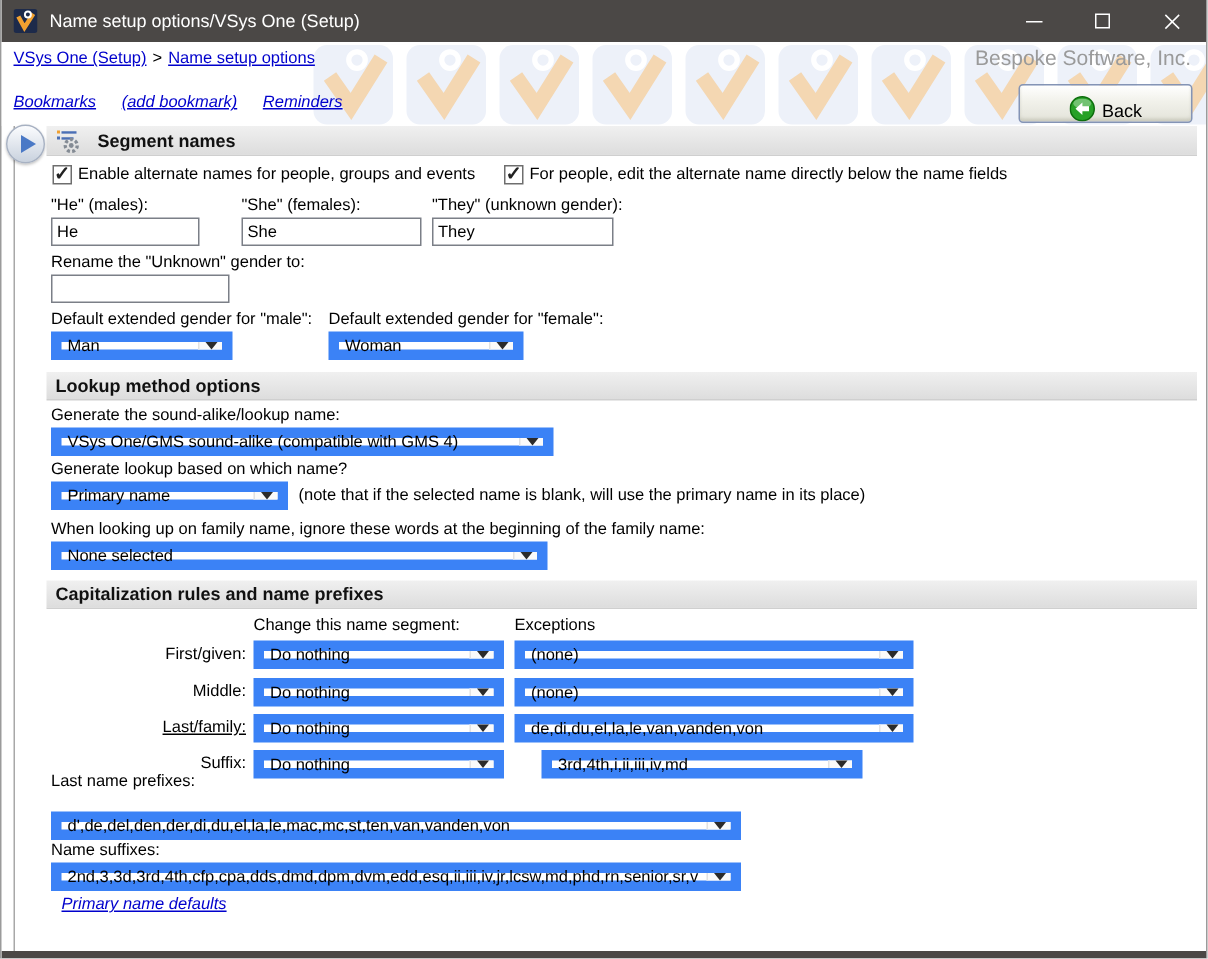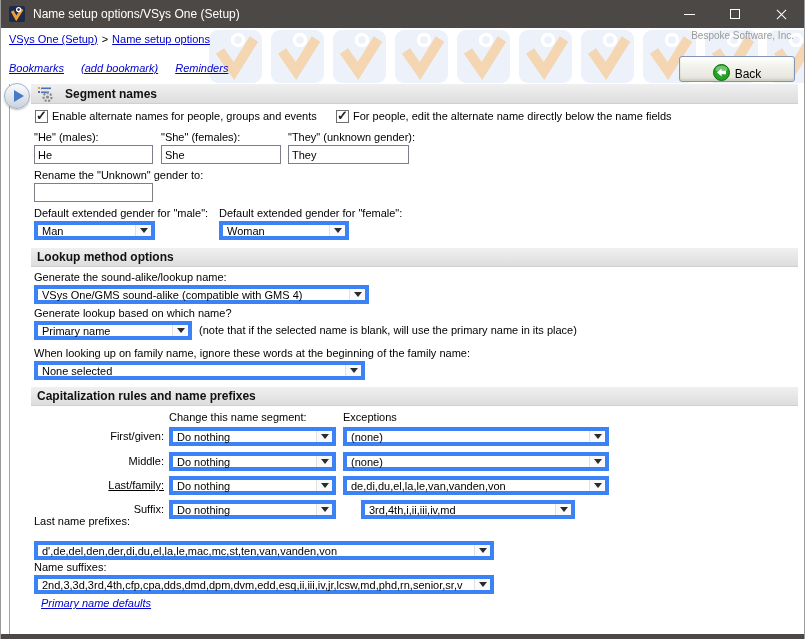--- a/index.html
+++ b/index.html
@@ -23,21 +23,21 @@
   .g-close i:first-child { transform:rotate(45deg); }
   .g-close i:last-child  { transform:rotate(-45deg); }
   
   .banner { position:absolute; left:0; top:28px; width:805px; height:56px; background:#ffffff; overflow:hidden; }
   .tile { position:absolute; top:2px; width:53px; height:53px; border-radius:9px; background:#edf1f9; }
   
   .lnk { color:#0000cc; text-decoration:underline; cursor:pointer; white-space:nowrap; }
   .lnk.it { font-style:italic; }
   .breadcrumb { position:absolute; left:8px; top:33px; z-index:3; }
   .crumb-sep { color:#000; margin:0 4px; text-decoration:none; }
-  .company { position:absolute; right:10px; top:30px; color:#9a9a9a; font-size:10px; z-index:3; }
+  .company { position:absolute; right:10px; top:30px; color:#9a9a9a; font-size:14px; z-index:3; }
   .bmrow { position:absolute; left:8px; top:62px; z-index:3; }
   .bmrow .lnk { margin-right:14px; }
   
   .backbtn { position:absolute; left:678px; top:56px; width:116px; height:26px; z-index:4;
     border:1px solid #8494b5; border-radius:3px;
     background:linear-gradient(#ffffff, #f1f1ea 45%, #e3e3da);
     box-shadow:inset 0 -2px 2px rgba(160,160,140,.35);
     display:flex; align-items:flex-end; justify-content:center; gap:5px; cursor:pointer; font-size:12px; }
   
   .secbar { position:absolute; left:30px; width:767px; height:20px;
@@ -47,21 +47,21 @@
   .playbtn { position:absolute; left:3px; top:83px; width:26px; height:26px; border-radius:50%; z-index:5;
     background:linear-gradient(#fbfcfe,#c9d2de); border:1px solid #a7b1c2;
     box-shadow:0 1px 2px rgba(0,0,0,.25); display:flex; align-items:center; justify-content:center; cursor:pointer; }
   .playtri { width:0; height:0; margin-left:3px; border-left:10px solid #4a79c6; border-top:6px solid transparent; border-bottom:6px solid transparent; }
   .vline { position:absolute; left:8px; top:84px; width:1px; height:550px; background:#a8a8a8; }
   .bottomband { position:absolute; left:0; top:634px; width:805px; height:5px; background:#4b4846; }
   
   .lbl { position:absolute; height:14px; white-space:nowrap; }
   .txt { position:absolute; height:19px; border:1px solid #7b7f87; background:#fff; padding:0 3px;
     font-family:"Liberation Sans", sans-serif; font-size:11px; color:#000; }
-  .combo { position:absolute; height:19px; border:4px solid #3b82f6; background:#fff; display:flex; align-items:center; cursor:default; }
+  .combo { position:absolute; height:19px; border:7px solid #3b82f6; background:#fff; display:flex; align-items:center; cursor:default; }
   .combo-text { flex:1; padding-left:4px; white-space:nowrap; overflow:hidden; }
   .combo-btn { width:16px; height:100%; display:flex; align-items:center; justify-content:center; border-left:1px solid #e2e2e2; background:#fafafa; }
   .tri { width:0; height:0; border-left:4px solid transparent; border-right:4px solid transparent; border-top:5px solid #2b2b2b; }
   .cb { position:absolute; width:13px; height:13px; border:1px solid #6e6e6e; background:#fff; cursor:pointer; }
   .cb.checked::after { content:"\2713"; position:absolute; left:0px; top:-3px; font-size:13px; font-weight:bold; color:#222; }
   .colhdr { position:absolute; white-space:nowrap; }
   .rowlbl { position:absolute; width:133px; text-align:right; white-space:nowrap; }
   .note { position:absolute; white-space:nowrap; }
 </style>
 </head>
@@ -172,21 +172,21 @@
   <div class="vline"></div>
 
   <span class="cb checked" style="left:34px; top:110px;"></span>
   <div class="lbl" style="left:51px; top:110px;">Enable alternate names for people, groups and events</div>
   <span class="cb checked" style="left:335px; top:110px;"></span>
   <div class="lbl" style="left:352px; top:110px;">For people, edit the alternate name directly below the name fields</div>
 
   <div class="lbl" style="left:33px; top:131px;">"He" (males):</div>
   <div class="lbl" style="left:160px; top:131px;">"She" (females):</div>
   <div class="lbl" style="left:287px; top:131px;">"They" (unknown gender):</div>
-  <input class="txt" style="left: 33px; top: 145px; width: 119px;" value="He">
+  <input class="txt" style="left: 33px; top: 145px; width: 99px;" value="He">
   <input class="txt" style="left: 160px; top: 145px; width: 120px;" value="She">
   <input class="txt" style="left: 287px; top: 145px; width: 121px;" value="They">
 
   <div class="lbl" style="left:33px; top:169px;">Rename the "Unknown" gender to:</div>
   <input class="txt" style="left: 33px; top: 183px; width: 119px;" value="">
 
   <div class="lbl" style="left:33px; top:207px;">Default extended gender for "male":</div>
   <div class="lbl" style="left:218px; top:207px;">Default extended gender for "female":</div>
   <div class="combo" style="left:33px; top:221px; width:121px;">
     <span class="combo-text">Man</span>

